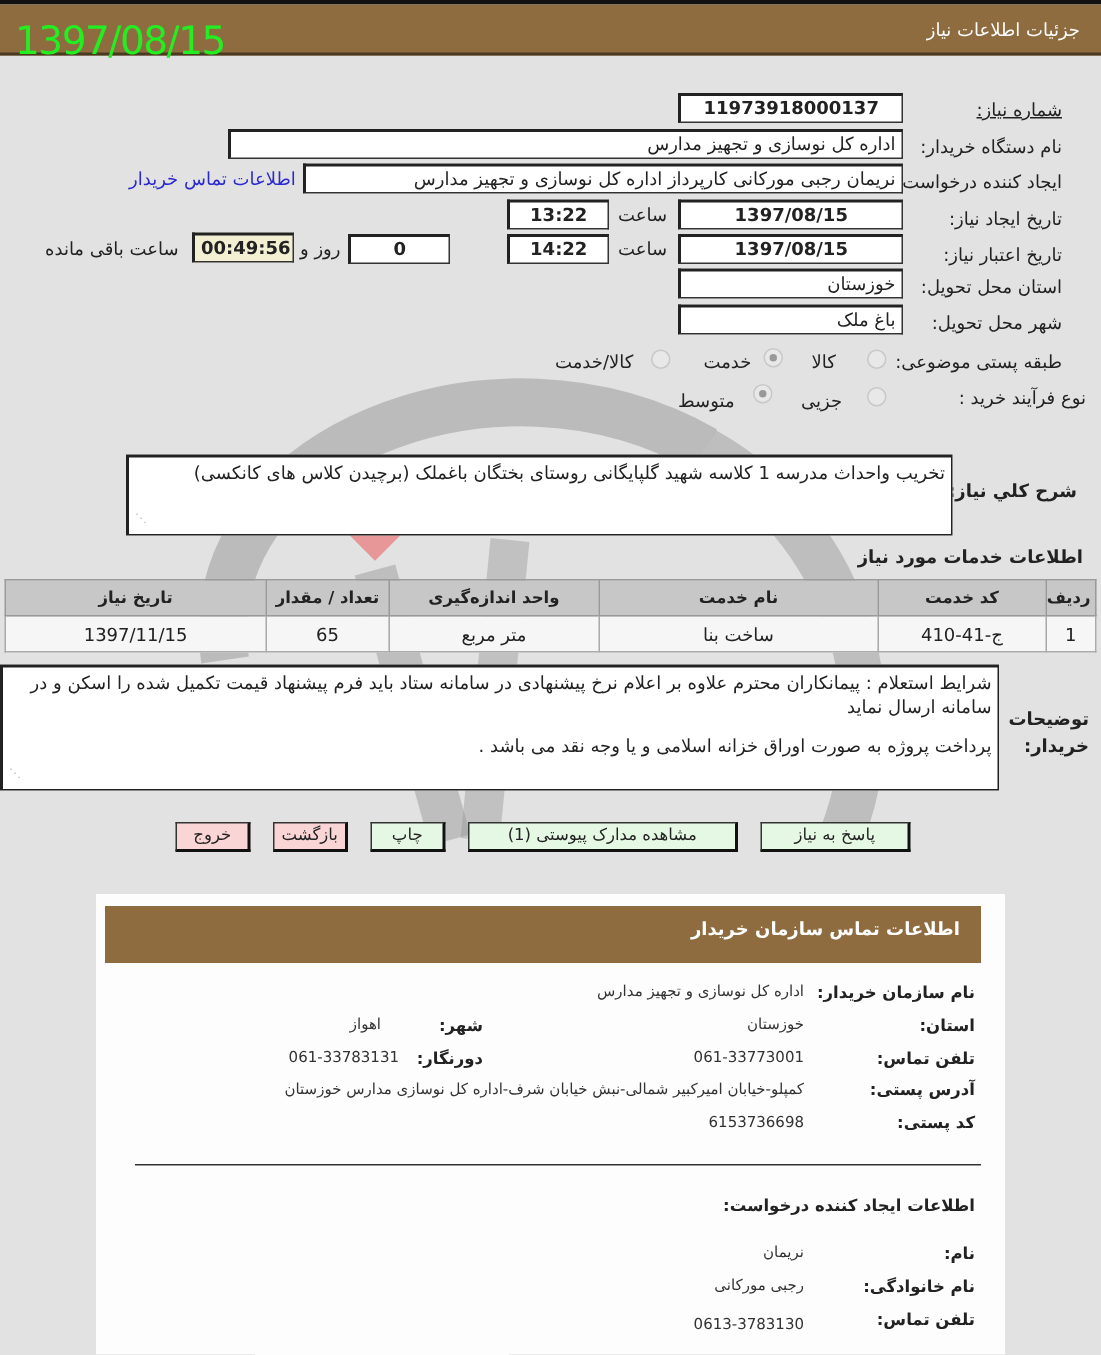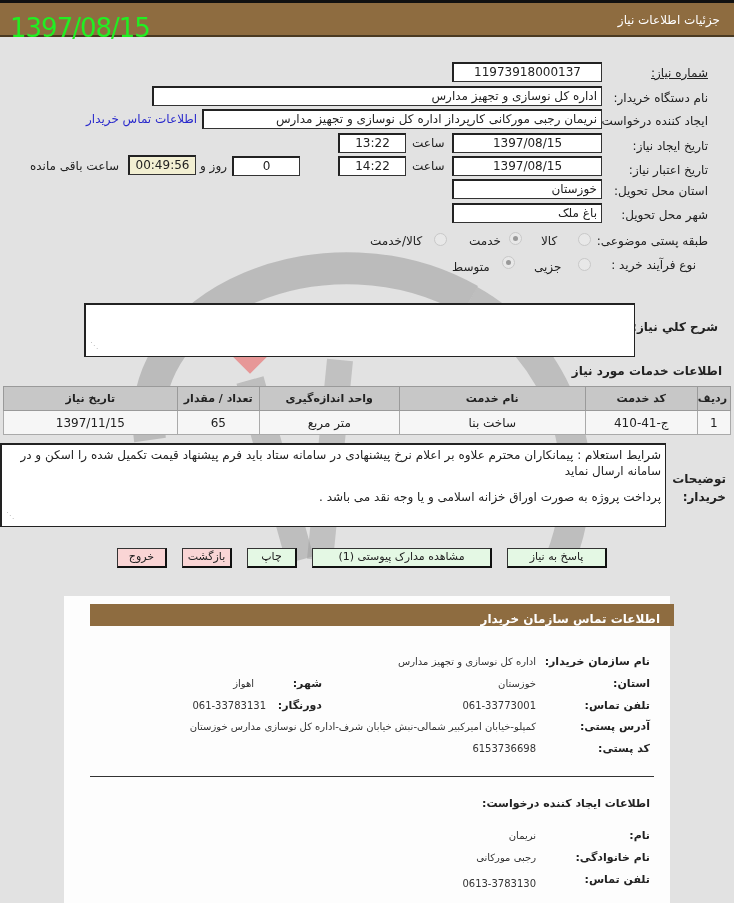--- a/index.html
+++ b/index.html
@@ -5,21 +5,21 @@
   * { box-sizing: border-box; margin: 0; padding: 0; }
   html, body { width: 734px; height: 903px; overflow: hidden; }
   body { background: #e2e2e2; font-family: "DejaVu Sans", sans-serif; font-size: 12px; color: #222; position: relative; }
   .topbar { position: absolute; left: 0; top: 0; width: 734px; height: 3px; background: #111; }
   .header { position: absolute; left: 0; top: 3px; width: 734px; height: 34px; background: #8e6c40; border-bottom: 2px solid #4a3a22; }
   .header .title { position: absolute; right: 14px; top: 10px; color: #fff; font-size: 12px; direction: rtl; }
   .header .stamp { position: absolute; left: 10px; top: 10px; color: #22ee22; font-family: "DejaVu Sans", sans-serif; font-size: 26px; letter-spacing: -1px; }
 
   .lbl { position: absolute; direction: rtl; text-align: right; font-size: 12px; color: #222; white-space: nowrap; }
   .fld { position: absolute; background: #fff; border: 1px solid #333; border-top: 2px solid #222; border-left: 2px solid #222; height: 20px; font-size: 12px; line-height: 17px; padding: 0 4px; white-space: nowrap; overflow: hidden; }
-  .fld.c { text-align: center; }
+  .fld.c { text-align: center; font-weight: bold; }
   .fld.r { text-align: right; direction: rtl; }
   .fld.tan { background: #f2efd2; }
   .link { position: absolute; color: #2a2acc; direction: rtl; white-space: nowrap; font-size: 12px; cursor: pointer; }
 
   .radio { position: absolute; width: 13px; height: 13px; border-radius: 50%; background: #e8e8e8; border: 1px solid #c8c8c8; }
   .radio.on::after { content: ""; position: absolute; left: 3px; top: 3px; width: 5px; height: 5px; border-radius: 50%; background: #999; }
 
   .boxarea { position: absolute; background: #fff; border: 1px solid #222; border-top: 2px solid #222; border-left: 2px solid #222; direction: rtl; text-align: right; font-size: 12px; line-height: 16px; padding: 2px 4px; color: #222; }
   .resize { position: absolute; left: 4px; bottom: 2px; color: #bbb; font-size: 8px; }
 
@@ -27,21 +27,21 @@
 
   table.svc { position: absolute; left: 3px; top: 386px; width: 728px; border-collapse: collapse; direction: rtl; }
   table.svc th { background: #c7c7c7; font-weight: bold; font-size: 11px; height: 24px; border: 1px solid #9a9a9a; text-align: center; }
   table.svc th.rad { text-align: right; padding-right: 3px; }
   table.svc td { background: #f6f6f6; height: 24px; border: 1px solid #aaa; font-size: 12px; text-align: center; }
 
   .btn { position: absolute; height: 20px; font-size: 11px; line-height: 16px; text-align: center; border: 1px solid #333; border-right: 2px solid #111; border-bottom: 2px solid #111; background: #e4f8e4; direction: rtl; white-space: nowrap; cursor: pointer; }
   .btn.pink { background: #fad5d5; }
 
   .panel { position: absolute; left: 64px; top: 596px; width: 606px; height: 307px; background: #fdfdfd; }
-  .panel-hdr { position: absolute; left: 6px; top: 8px; width: 584px; height: 22px; background: #8e6c40; margin-left: 20px; }
+  .panel-hdr { position: absolute; left: 6px; top: 8px; width: 584px; height: 38px; background: #8e6c40; }
   .panel-hdr span { position: absolute; right: 14px; top: 8px; color: #fff; font-weight: bold; font-size: 12px; direction: rtl; }
   .pl { position: absolute; direction: rtl; text-align: right; font-weight: bold; font-size: 11px; color: #222; white-space: nowrap; }
   .pv { position: absolute; direction: rtl; text-align: right; font-size: 10px; color: #333; white-space: nowrap; }
   .hr { position: absolute; left: 26px; top: 776px; width: 564px; height: 1px; background: #333; }
 
   .wm { position: absolute; pointer-events: none; }
 </style>
 </head>
 <body>
 
@@ -90,28 +90,29 @@
 <div class="fld r" style="left:452px;top:203px;width:150px;">باغ ملک</div>
 
 <span class="lbl" style="right:26px;top:234px;">طبقه پستی موضوعی:</span>
 <span class="radio" style="left:578px;top:233px;"></span>
 <span class="lbl" style="left:541px;top:234px;">کالا</span>
 <span class="radio on" style="left:509px;top:232px;"></span>
 <span class="lbl" style="left:469px;top:234px;">خدمت</span>
 <span class="radio" style="left:434px;top:233px;"></span>
 <span class="lbl" style="left:370px;top:234px;">کالا/خدمت</span>
 
-<span class="lbl" style="right:38px;top:258px;margin-left:32px;">نوع فرآیند خرید :</span>
+<span class="lbl" style="right:10px;top:258px;margin-left:32px;">نوع فرآیند خرید :</span>
 <span class="radio" style="left:578px;top:258px;"></span>
 <span class="lbl" style="left:534px;top:260px;">جزیی</span>
 <span class="radio on" style="left:502px;top:256px;"></span>
 <span class="lbl" style="left:452px;top:260px;">متوسط</span>
 
 <span class="lbl bold" style="right:16px;top:320px;">شرح کلي نياز:</span>
 <div class="boxarea" style="left:84px;top:303px;width:551px;height:54px;">
+  <span>تخریب واحداث مدرسه 1 کلاسه شهید گلپایگانی  روستای بختگان باغملک (برچیدن کلاس های کانکسی)</span>
   <span class="resize">⋰</span>
 </div>
 
 <span class="lbl bold" style="right:12px;top:364px;">اطلاعات خدمات مورد نیاز</span>
 
 <table class="svc">
   <thead>
     <tr>
       <th class="rad" style="width:28px;">ردیف</th>
       <th style="width:112px;">کد خدمت</th>

